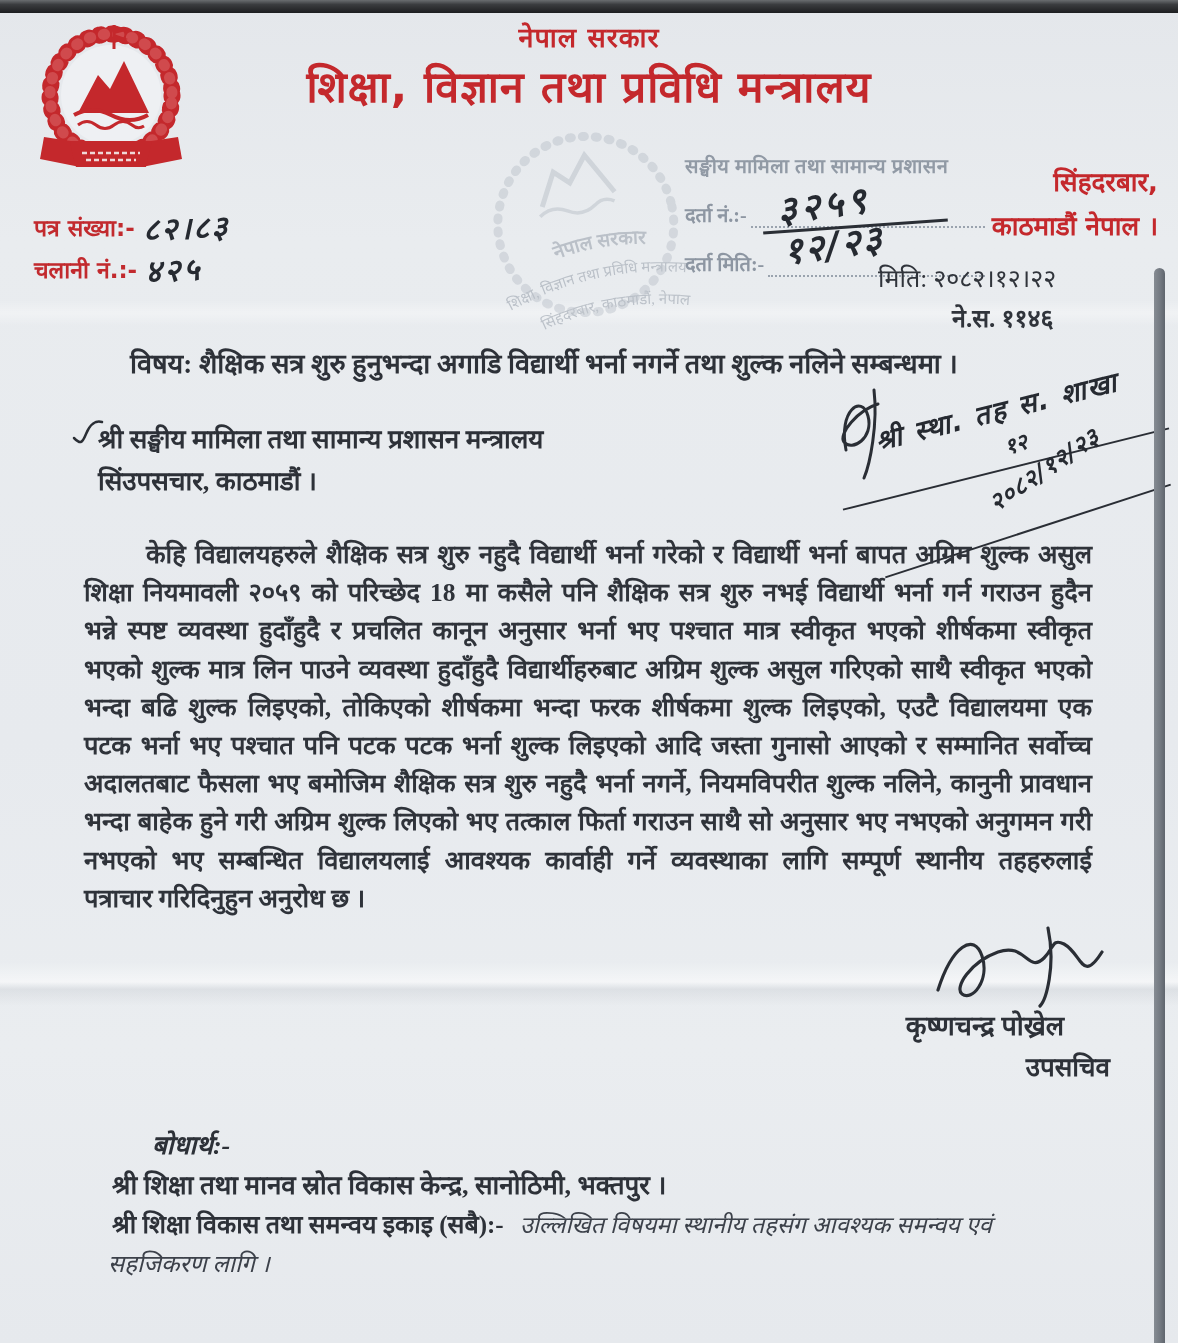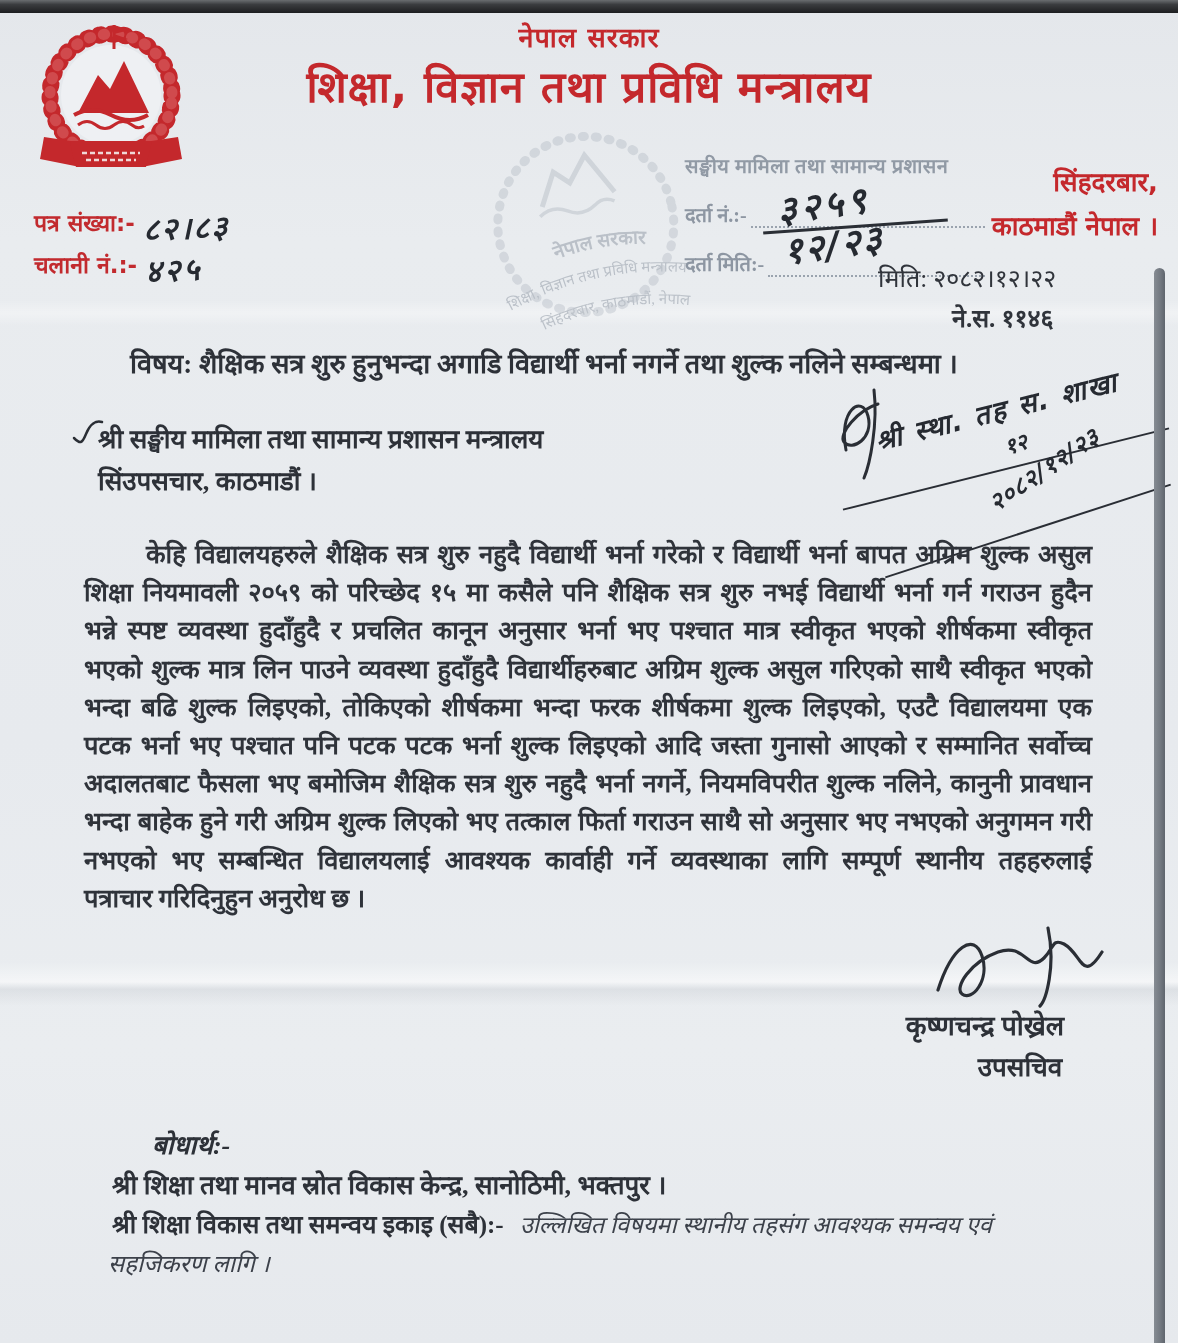--- a/index.html
+++ b/index.html
@@ -18,21 +18,21 @@
              border-radius:6px 6px 0 0;background:linear-gradient(90deg,#868c93,#747a82 55%,#5f656d);}
   
   .gov-line{position:absolute;left:0;top:18px;width:100%;text-align:center;
             color:#c4282c;font-family:"DejaVu Sans","Liberation Sans",sans-serif;
             font-weight:bold;font-size:27px;letter-spacing:1px;}
   .ministry-line{position:absolute;left:0;top:56px;width:100%;text-align:center;
             color:#c4282c;font-family:"DejaVu Sans","Liberation Sans",sans-serif;
             font-weight:bold;font-size:43px;letter-spacing:1px;}
   .emblem{position:absolute;left:26px;top:14px;width:170px;height:172px;}
   
-  .ref-row{position:absolute;display:flex;align-items:flex-start;gap:8px;}
+  .ref-row{position:absolute;display:flex;align-items:center;gap:8px;}
   .red-label{color:#c22a2e;font-family:"DejaVu Sans","Liberation Sans",sans-serif;
              font-weight:bold;font-size:23px;white-space:nowrap;}
   .hand{font-family:"DejaVu Sans","Liberation Sans",sans-serif;color:#262a31;
         font-style:italic;font-weight:bold;}
   .hand-letterno{font-size:31px;transform:rotate(-2deg);letter-spacing:2px;}
   .hand-chalani{font-size:31px;transform:rotate(-3deg);letter-spacing:3px;}
   
   .round-stamp{position:absolute;left:462px;top:112px;width:255px;height:255px;
                opacity:.5;transform:rotate(-12deg);}
   
@@ -65,21 +65,21 @@
   
   .body-block{position:absolute;left:84px;top:536px;width:1008px;color:#2f333a;
               font-size:25.5px;line-height:38.2px;}
   .body-line{text-align:justify;text-align-last:justify;height:38.2px;white-space:nowrap;font-weight:bold;}
   .body-line.first{text-indent:62px;}
   .body-line.last{text-align-last:left;}
   
   .sig-main{position:absolute;left:930px;top:912px;width:190px;height:100px;}
   .signer-name{position:absolute;left:860px;top:1006px;width:250px;text-align:center;
                font-size:27px;font-weight:bold;color:#2d3138;}
-  .signer-title{position:absolute;left:930px;top:1048px;width:180px;text-align:center;
+  .signer-title{position:absolute;left:930px;top:1048px;width:180px;text-align:right;
                font-size:26px;font-weight:bold;color:#2d3138;}
   
   .cc-label{position:absolute;left:108px;top:1126px;font-size:26px;font-weight:bold;font-style:italic;color:#2d3138;margin-left:44px;}
   .cc1{position:absolute;left:112px;top:1166px;font-size:26px;font-weight:bold;color:#2d3138;}
   .cc2{position:absolute;left:112px;top:1206px;font-size:25px;color:#2d3138;white-space:nowrap;}
   .cc2 .b{font-weight:bold;}
   .cc2 .i{font-style:italic;color:#3c414a;font-size:23.5px;margin-left:10px;margin-top:10px;}
   .cc3{position:absolute;left:108px;top:1246px;font-size:24px;font-style:italic;color:#3c414a;}
 </style>
 </head>
@@ -171,21 +171,21 @@
   <span class="hand note-date">२०८२/१२/२३</span>
 
   <svg class="tick" viewBox="0 0 34 34">
     <path d="M4,22 C10,28 12,28 16,18 C20,8 26,4 32,6" fill="none" stroke="#2a2e35" stroke-width="2.5" stroke-linecap="round"></path>
   </svg>
   <div class="rcpt1">श्री सङ्घीय मामिला तथा सामान्य प्रशासन मन्त्रालय</div>
   <div class="rcpt2">सिंउपसचार, काठमाडौं ।</div>
 
   <div class="body-block">
     <div class="body-line first">केहि विद्यालयहरुले शैक्षिक सत्र शुरु नहुदै विद्यार्थी भर्ना गरेको र विद्यार्थी भर्ना बापत अग्रिम शुल्क असुल</div>
-    <div class="body-line">शिक्षा नियमावली २०५९ को परिच्छेद १५ मा कसैले पनि शैक्षिक सत्र शुरु नभई विद्यार्थी भर्ना गर्न गराउन हुदैन</div>
+    <div class="body-line">शिक्षा नियमावली २०५९ को परिच्छेद 18 मा कसैले पनि शैक्षिक सत्र शुरु नभई विद्यार्थी भर्ना गर्न गराउन हुदैन</div>
     <div class="body-line">भन्ने स्पष्ट व्यवस्था हुदाँहुदै र प्रचलित कानून अनुसार भर्ना भए पश्चात मात्र स्वीकृत भएको शीर्षकमा स्वीकृत</div>
     <div class="body-line">भएको शुल्क मात्र लिन पाउने व्यवस्था हुदाँहुदै विद्यार्थीहरुबाट अग्रिम शुल्क असुल गरिएको साथै स्वीकृत भएको</div>
     <div class="body-line">भन्दा बढि शुल्क लिइएको, तोकिएको शीर्षकमा भन्दा फरक शीर्षकमा शुल्क लिइएको, एउटै विद्यालयमा एक</div>
     <div class="body-line">पटक भर्ना भए पश्चात पनि पटक पटक भर्ना शुल्क लिइएको आदि जस्ता गुनासो आएको र सम्मानित सर्वोच्च</div>
     <div class="body-line">अदालतबाट फैसला भए बमोजिम शैक्षिक सत्र शुरु नहुदै भर्ना नगर्ने, नियमविपरीत शुल्क नलिने, कानुनी प्रावधान</div>
     <div class="body-line">भन्दा बाहेक हुने गरी अग्रिम शुल्क लिएको भए तत्काल फिर्ता गराउन साथै सो अनुसार भए नभएको अनुगमन गरी</div>
     <div class="body-line">नभएको भए सम्बन्धित विद्यालयलाई आवश्यक कार्वाही गर्ने व्यवस्थाका लागि सम्पूर्ण स्थानीय तहहरुलाई</div>
     <div class="body-line last">पत्राचार गरिदिनुहुन अनुरोध छ ।</div>
   </div>
 

